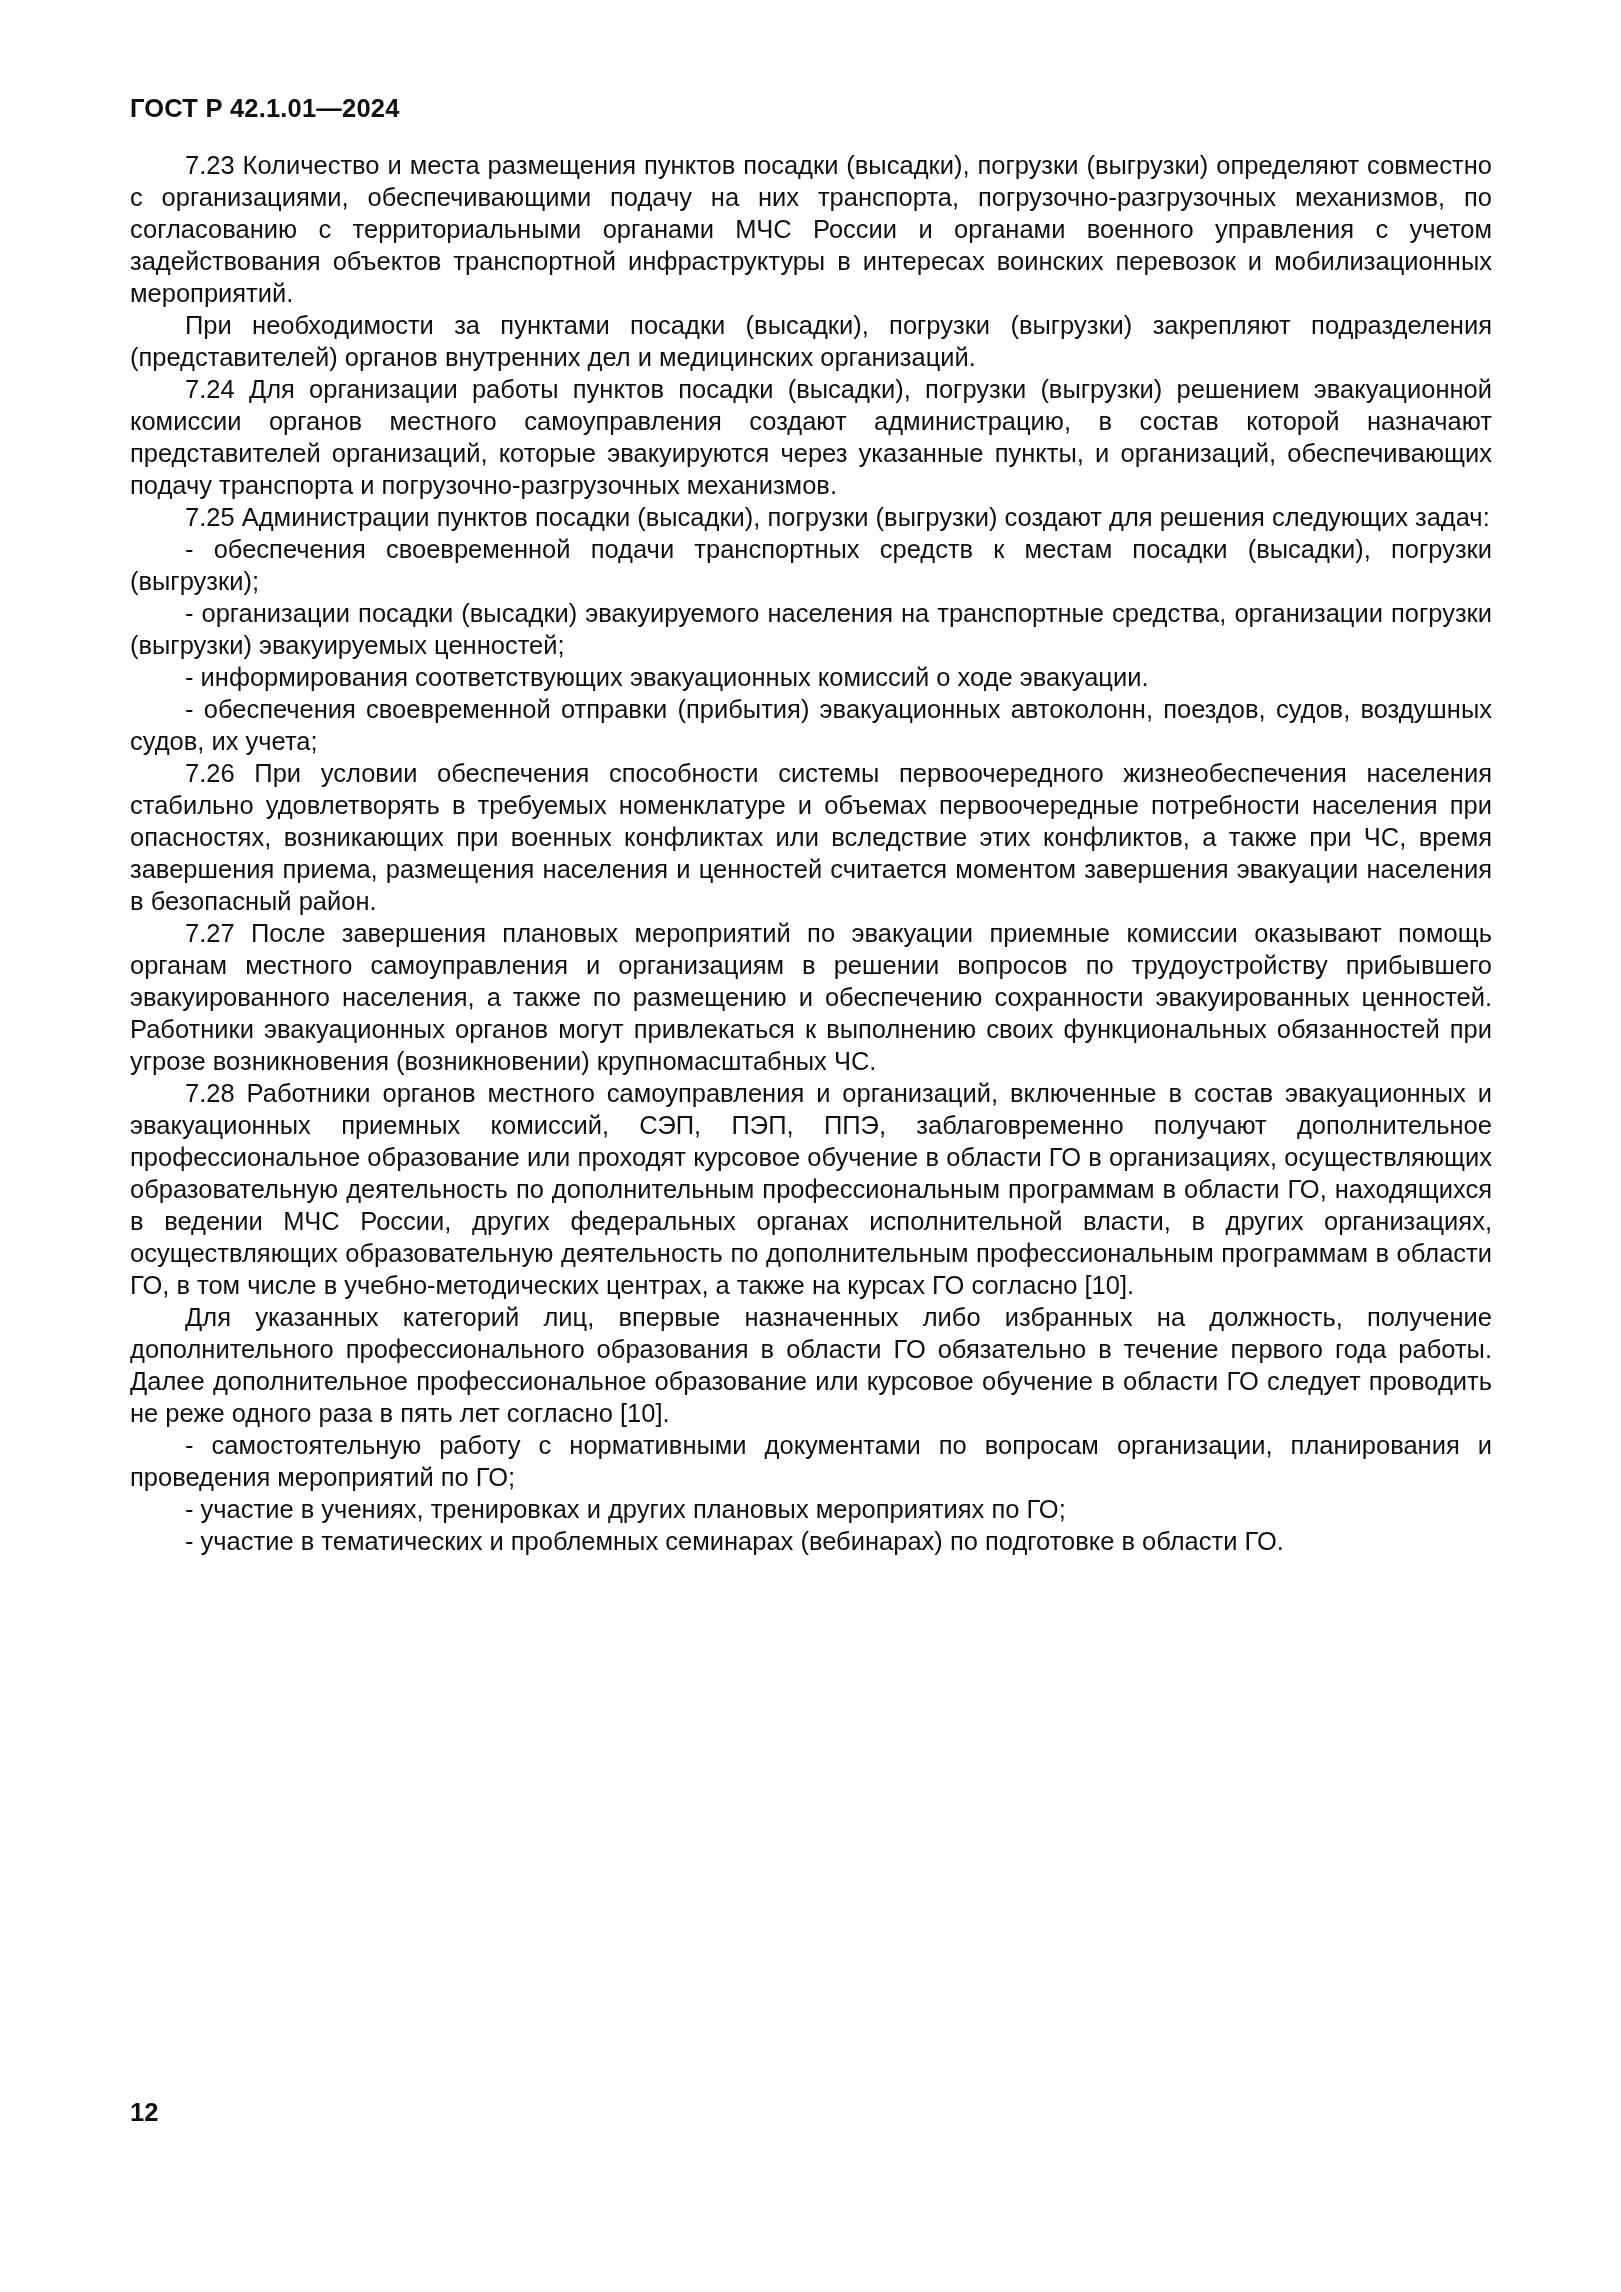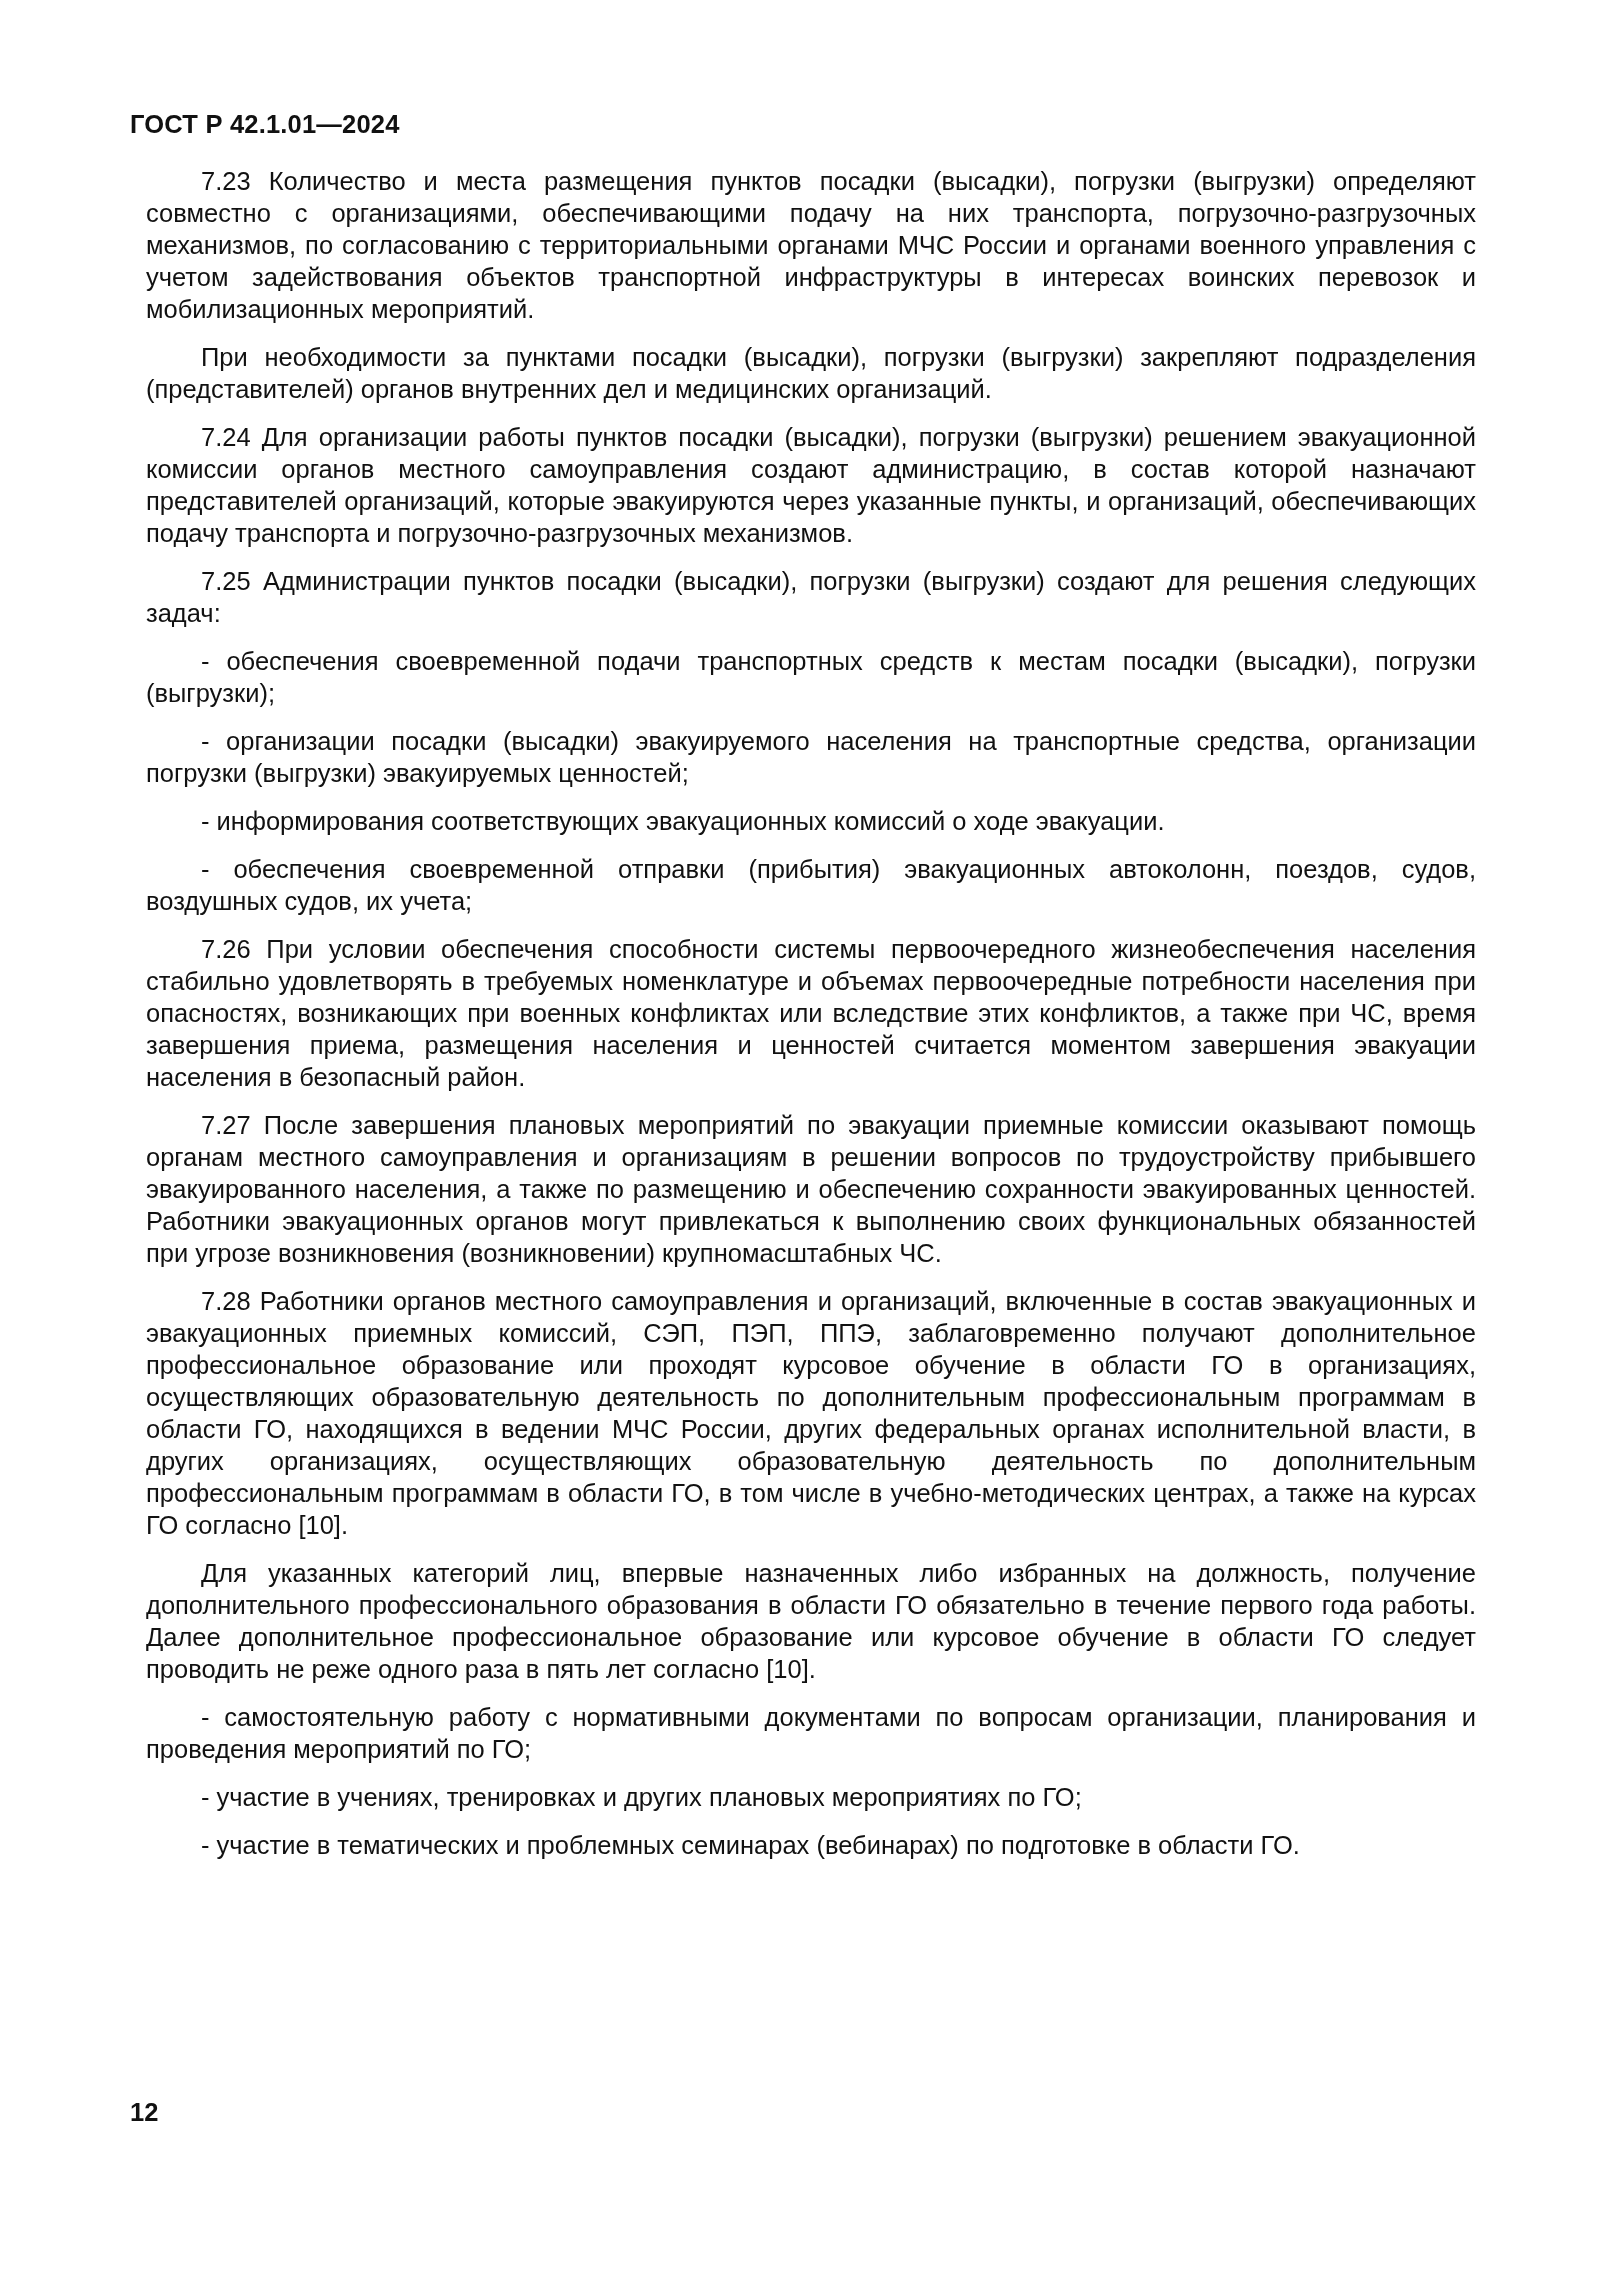--- a/index.html
+++ b/index.html
@@ -11,40 +11,40 @@
     position: relative;
     width: 1621px;
     height: 2293px;
     background: #ffffff;
     color: #111111;
     font-family: "Liberation Sans", "DejaVu Sans", sans-serif;
     overflow: hidden;
   }
   .doc-header {
     position: absolute;
-    top: 110px;
+    top: 94px;
     left: 130px;
     width: 1362px;
     font-size: 25.5px;
     font-weight: bold;
     letter-spacing: 0.2px;
   }
   .doc-body {
     position: absolute;
     top: 149px;
     left: 130px;
     width: 1362px;
     font-size: 25.5px;
     line-height: 32px;
     text-align: justify;
     hyphens: auto;
     -webkit-hyphens: auto;
   }
   .doc-body p.para {
-    margin: 16px;
+    margin: 0;
     padding: 0;
     text-indent: 55px;
   }
   .doc-footer {
     position: absolute;
     top: 2098px;
     left: 130px;
     font-size: 25.5px;
     font-weight: bold;
   }

